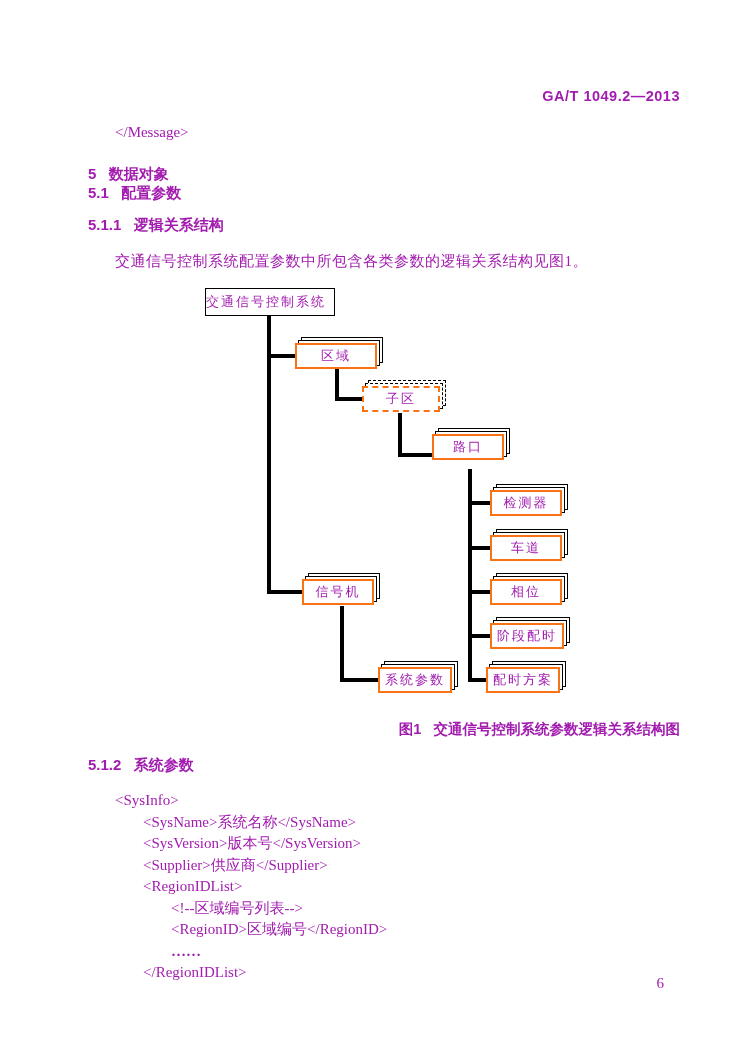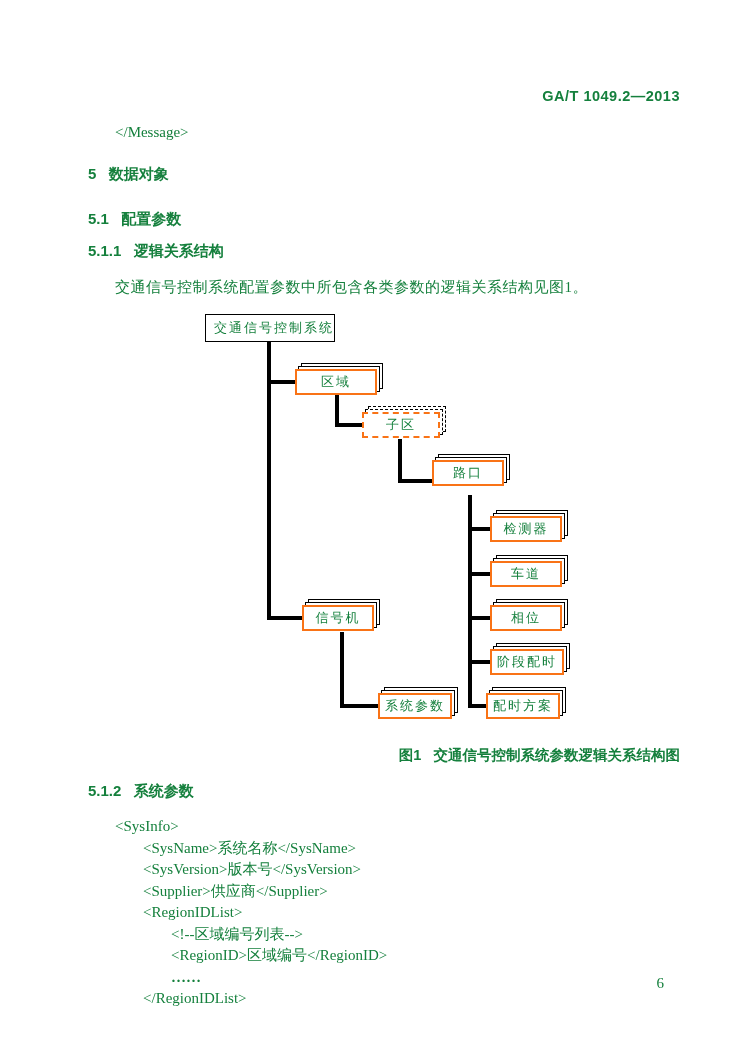--- a/index.html
+++ b/index.html
@@ -4,21 +4,21 @@
 <style>
   html,body{margin:0;padding:0;background:#e8e8e8;}
   .page{
     position:relative;
     width:750px;height:1060px;
     margin:0 auto;
     background:#ffffff;
     box-sizing:border-box;
     padding:88px 70px 0 88px;
     font-family:"Liberation Serif","DejaVu Serif",serif;
-    color:#15803d;
+    color:#a21caf;
     overflow:hidden;
   }
   .doc-header{
     text-align:right;
     font-family:"Liberation Sans","DejaVu Sans",sans-serif;
     font-weight:bold;
     font-size:14.5px;
     letter-spacing:0.5px;
   }
   .msg-line{
@@ -28,41 +28,41 @@
     white-space:pre;
   }
   .h-sec{
     font-family:"Liberation Sans","DejaVu Sans",sans-serif;
     font-weight:bold;
     font-size:15px;
     white-space:pre;
     margin:0;
   }
   .h5{margin-top:24px;}
-  .h51{margin-top:26px;}
+  .h51{}
   .h511{margin-top:13px;}
   .h512{margin-top:17px;}
   .para{
     margin-top:17px;
     padding-left:27px;
     font-size:15px;
     letter-spacing:0.5px;
   }
   
   .diagram{
     position:relative;
     margin-top:10px;
     height:415px;
   }
   .node-single{
     position:absolute;
     box-sizing:border-box;
     border:1px solid #000;
     background:#fff;
-    display:flex;align-items:center;justify-content:flex-end;
+    display:flex;align-items:center;justify-content:flex-start;
     font-size:13px;
     letter-spacing:2px;
     z-index:5;
   }
   .stack{
     position:absolute;
     height:26px;
     z-index:5;
   }
   .stack::before,.stack::after{

